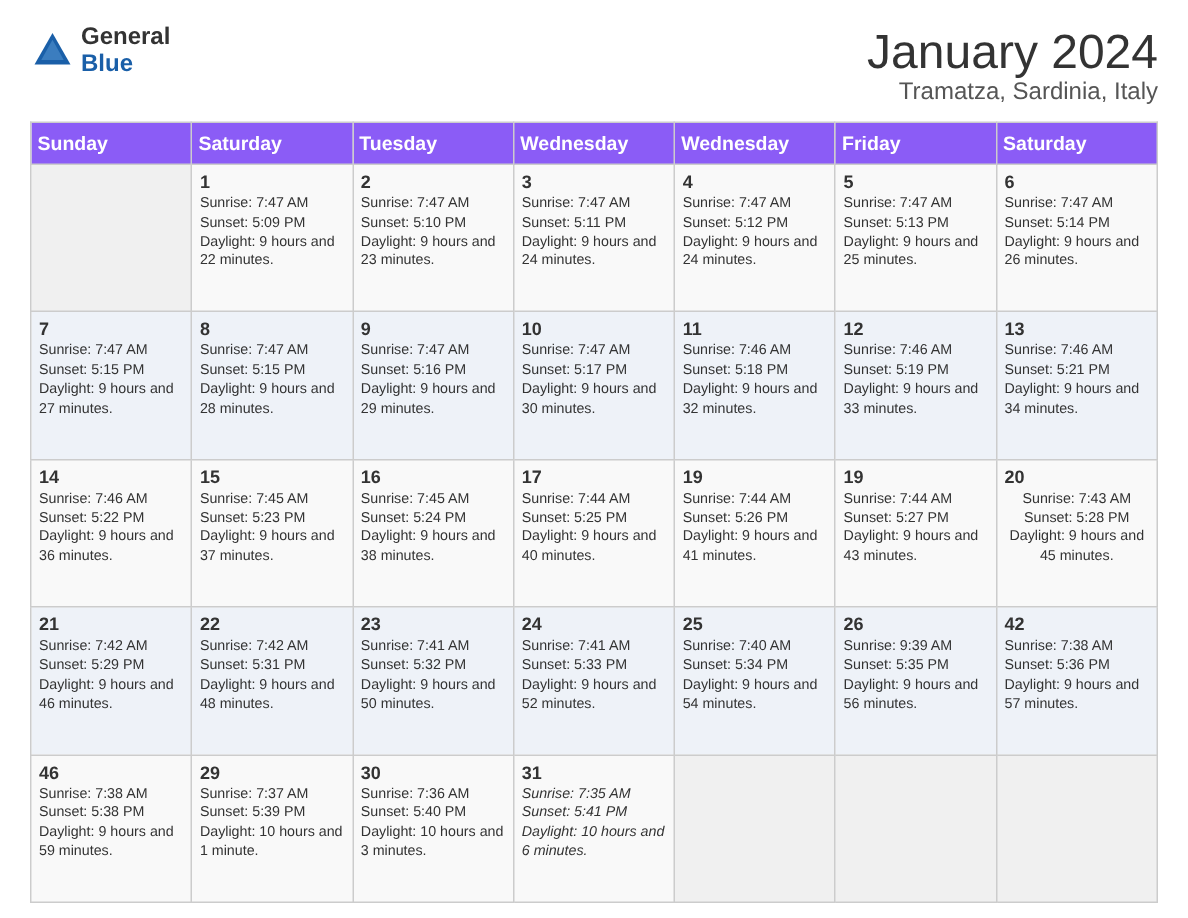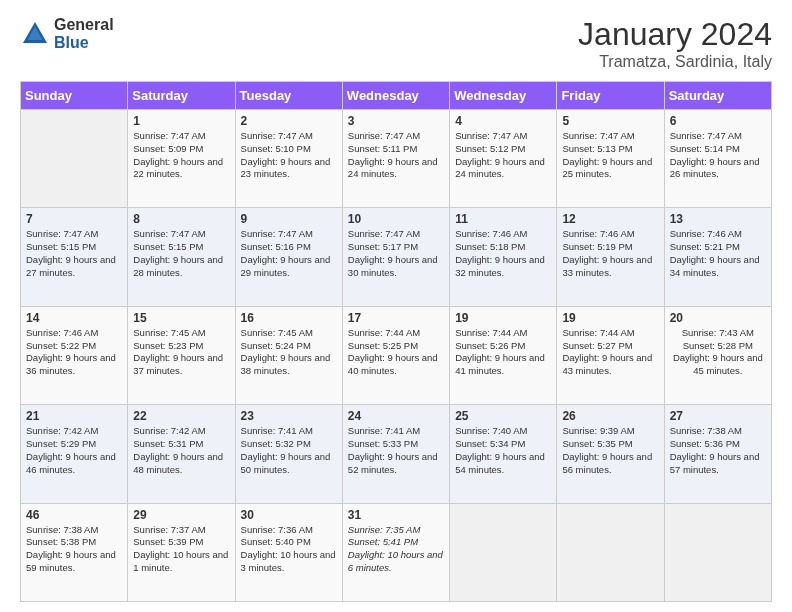--- a/index.html
+++ b/index.html
@@ -296,21 +296,21 @@
 Sunset: 5:34 PM
 Daylight: 9 hours and 54 minutes.</div>
           </td>
           <td>
             <span class="day-number">26</span>
             <div class="cell-info" style="white-space: pre-line;">Sunrise: 9:39 AM
 Sunset: 5:35 PM
 Daylight: 9 hours and 56 minutes.</div>
           </td>
           <td>
-            <span class="day-number">27</span>
+            <span class="day-number">42</span>
             <div class="cell-info" style="white-space: pre-line;">Sunrise: 7:38 AM
 Sunset: 5:36 PM
 Daylight: 9 hours and 57 minutes.</div>
           </td>
         </tr>
         <tr>
           <td>
             <span class="day-number">46</span>
             <div class="cell-info" style="white-space: pre-line;">Sunrise: 7:38 AM
 Sunset: 5:38 PM

